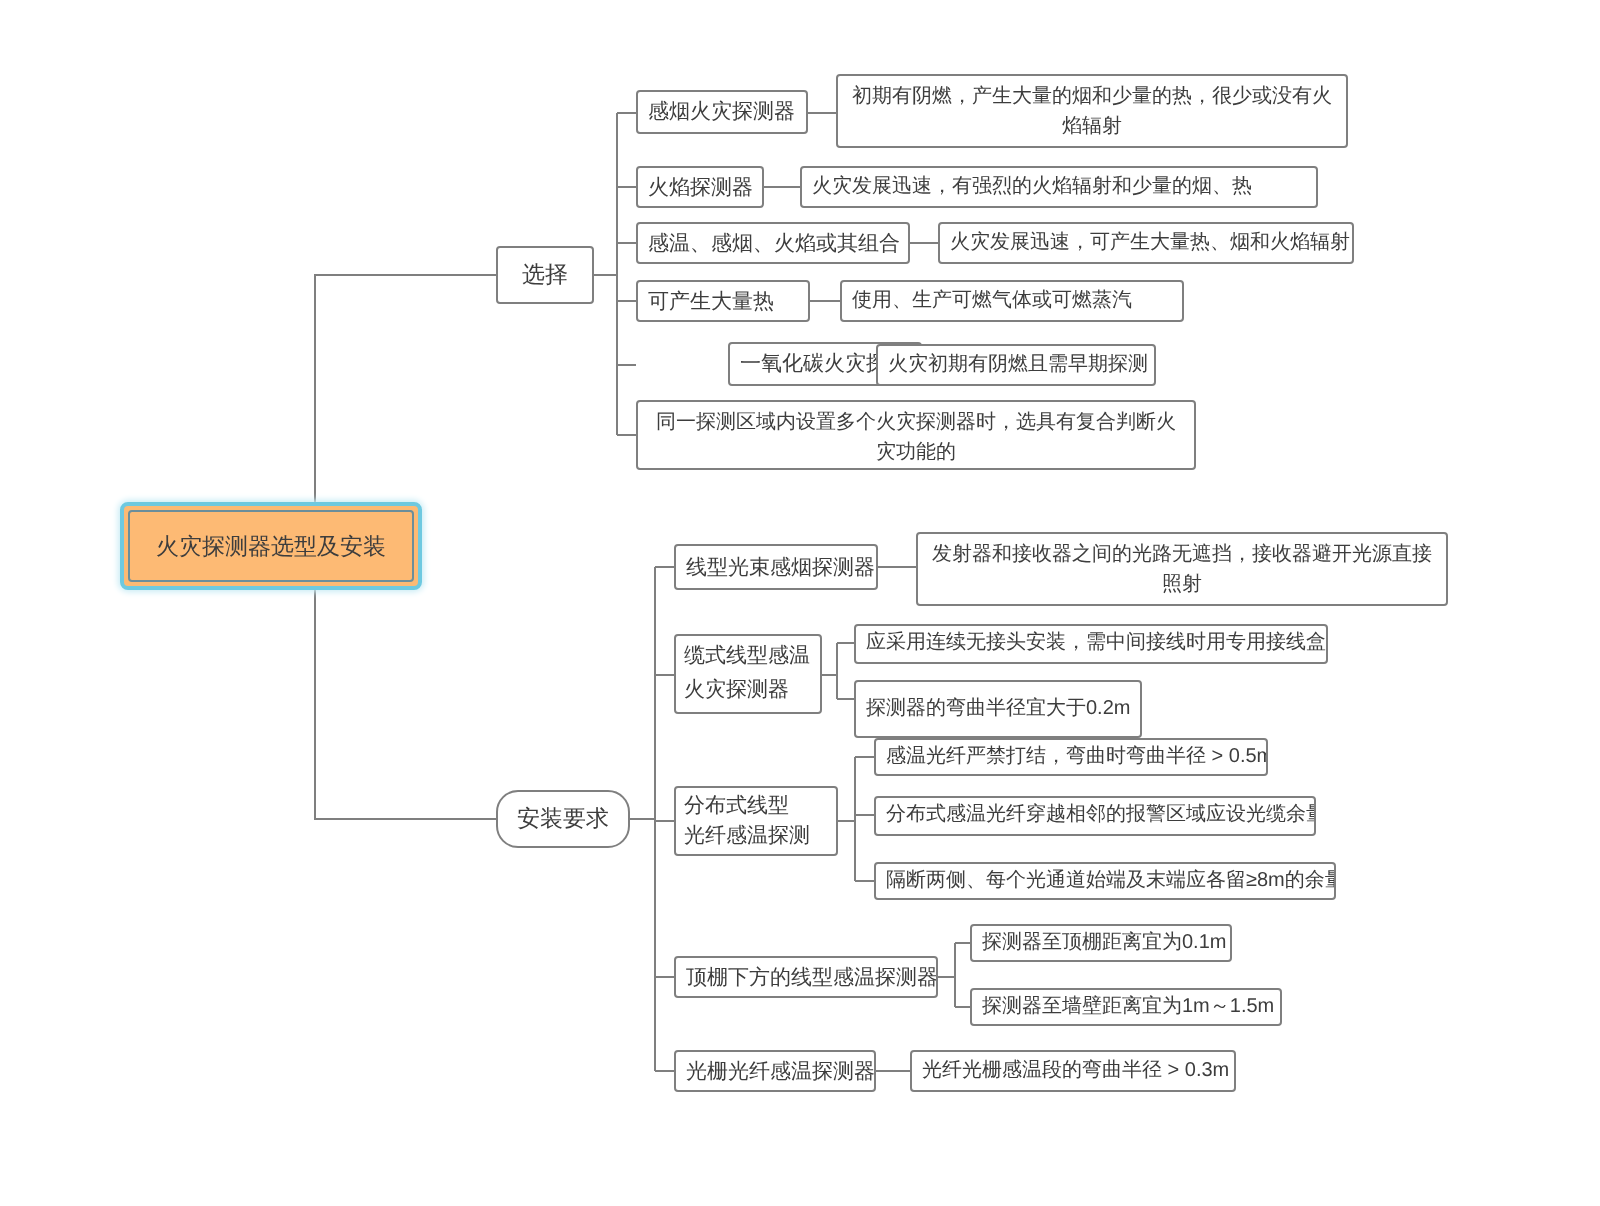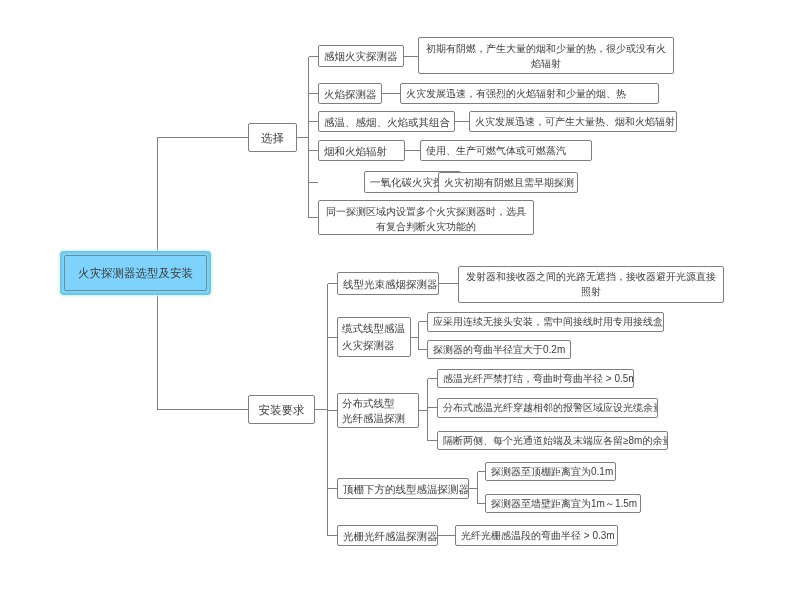--- a/index.html
+++ b/index.html
@@ -13,21 +13,21 @@
     display:flex;align-items:center;justify-content:flex-start;
     white-space:nowrap;overflow:hidden;
   }
   .head{font-size:10.5px;}
   .center{justify-content:center;text-align:left;}
   .wrap{white-space:normal;display:block;padding:3px 5px;text-align:center;}
   .pre{white-space:pre-line;display:block;padding:2px 4px;}
   .root-outer{
     position:absolute;left:60px;top:251px;width:151px;height:44px;
     box-sizing:border-box;border:2px solid #6ec9e0;border-radius:4px;
-    background:#7dd3fc;box-shadow:0 0 3px 1px #c9ecf5;
+    background:#fdba74;box-shadow:0 0 3px 1px #c9ecf5;
   }
   .root-inner{
     position:absolute;left:2px;top:2px;right:2px;bottom:2px;
     box-sizing:border-box;border:1px solid #6b8e9b;border-radius:2px;
     display:flex;align-items:center;justify-content:center;
     font-size:11.5px;color:#3d3d3d;white-space:nowrap;
   }
 </style>
 </head>
 <body>
@@ -45,46 +45,46 @@
     <path d="M419,410.5 H427.5 M427.5,378.5 V440.5 M427.5,378.5 H437 M427.5,407.5 H437 M427.5,440.5 H437"></path>
     <path d="M469,488.5 H477.5 M477.5,471.5 V503.5 M477.5,471.5 H485 M477.5,503.5 H485"></path>
     <path d="M438,535.5 H455"></path>
   </svg>
 
   <div class="root-outer">
     <div class="root-inner">火灾探测器选型及安装</div>
   </div>
 
   <div class="node head center" style="left:248px;top:123px;width:49px;height:29px;font-size:11.5px;">选择</div>
-  <div class="node head center" style="left:248px;top:395px;width:67px;height:29px;font-size:11.5px;">安装要求</div>
+  <div class="node head center" style="left:248px;top:395px;width:67px;height:29px;font-size:11.5px;border-radius:11px;">安装要求</div>
 
   <div class="node head" style="left:318px;top:45px;width:86px;height:22px;">感烟火灾探测器</div>
   <div class="node wrap" style="left:418px;top:37px;width:256px;height:37px;line-height:15px;">初期有阴燃，产生大量的烟和少量的热，很少或没有火焰辐射</div>
 
   <div class="node head" style="left:318px;top:83px;width:64px;height:21px;">火焰探测器</div>
   <div class="node" style="left:400px;top:83px;width:259px;height:21px;">火灾发展迅速，有强烈的火焰辐射和少量的烟、热</div>
 
   <div class="node head" style="left:318px;top:111px;width:137px;height:21px;">感温、感烟、火焰或其组合</div>
   <div class="node" style="left:469px;top:111px;width:208px;height:21px;">火灾发展迅速，可产生大量热、烟和火焰辐射</div>
 
-  <div class="node head" style="left:318px;top:140px;width:87px;height:21px;">烟和火焰辐射</div>
+  <div class="node head" style="left:318px;top:140px;width:87px;height:21px;">可产生大量热</div>
   <div class="node" style="left:420px;top:140px;width:172px;height:21px;">使用、生产可燃气体或可燃蒸汽</div>
 
   <div class="node head" style="left:318px;top:171px;width:97px;height:22px;margin-left:46px;">一氧化碳火灾探测器</div>
   <div class="node" style="left:438px;top:172px;width:140px;height:21px;">火灾初期有阴燃且需早期探测</div>
 
-  <div class="node head wrap" style="left:318px;top:200px;width:216px;height:35px;line-height:15px;font-size:10px;">同一探测区域内设置多个火灾探测器时，选具有复合判断火灾功能的</div>
+  <div class="node head wrap" style="left:318px;top:200px;width:280px;height:35px;line-height:15px;font-size:10px;">同一探测区域内设置多个火灾探测器时，选具有复合判断火灾功能的</div>
 
   <div class="node head" style="left:337px;top:272px;width:102px;height:23px;">线型光束感烟探测器</div>
-  <div class="node wrap" style="left:458px;top:266px;width:266px;height:37px;line-height:15px;font-family:Liberation Mono, monospace;">发射器和接收器之间的光路无遮挡，接收器避开光源直接照射</div>
+  <div class="node wrap" style="left:458px;top:266px;width:266px;height:37px;line-height:15px;">发射器和接收器之间的光路无遮挡，接收器避开光源直接照射</div>
 
   <div class="node head pre" style="left:337px;top:317px;width:74px;height:40px;line-height:17px;">缆式线型感温
 火灾探测器</div>
   <div class="node" style="left:427px;top:312px;width:237px;height:20px;text-align:center;">应采用连续无接头安装，需中间接线时用专用接线盒</div>
-  <div class="node" style="left:427px;top:340px;width:144px;height:19px;">探测器的弯曲半径宜大于0.2m</div>
+  <div class="node" style="left:427px;top:340px;width:144px;height:29px;">探测器的弯曲半径宜大于0.2m</div>
 
   <div class="node head pre" style="left:337px;top:393px;width:82px;height:35px;line-height:15px;">分布式线型
 光纤感温探测器</div>
   <div class="node" style="left:437px;top:369px;width:197px;height:19px;">感温光纤严禁打结，弯曲时弯曲半径 &gt; 0.5m</div>
   <div class="node" style="left:437px;top:398px;width:221px;height:20px;">分布式感温光纤穿越相邻的报警区域应设光缆余量段</div>
   <div class="node" style="left:437px;top:431px;width:231px;height:19px;">隔断两侧、每个光通道始端及末端应各留≥8m的余量段</div>
 
   <div class="node head" style="left:337px;top:478px;width:132px;height:21px;">顶棚下方的线型感温探测器</div>
   <div class="node" style="left:485px;top:462px;width:131px;height:19px;">探测器至顶棚距离宜为0.1m</div>
   <div class="node" style="left:485px;top:494px;width:156px;height:19px;">探测器至墙壁距离宜为1m～1.5m</div>

